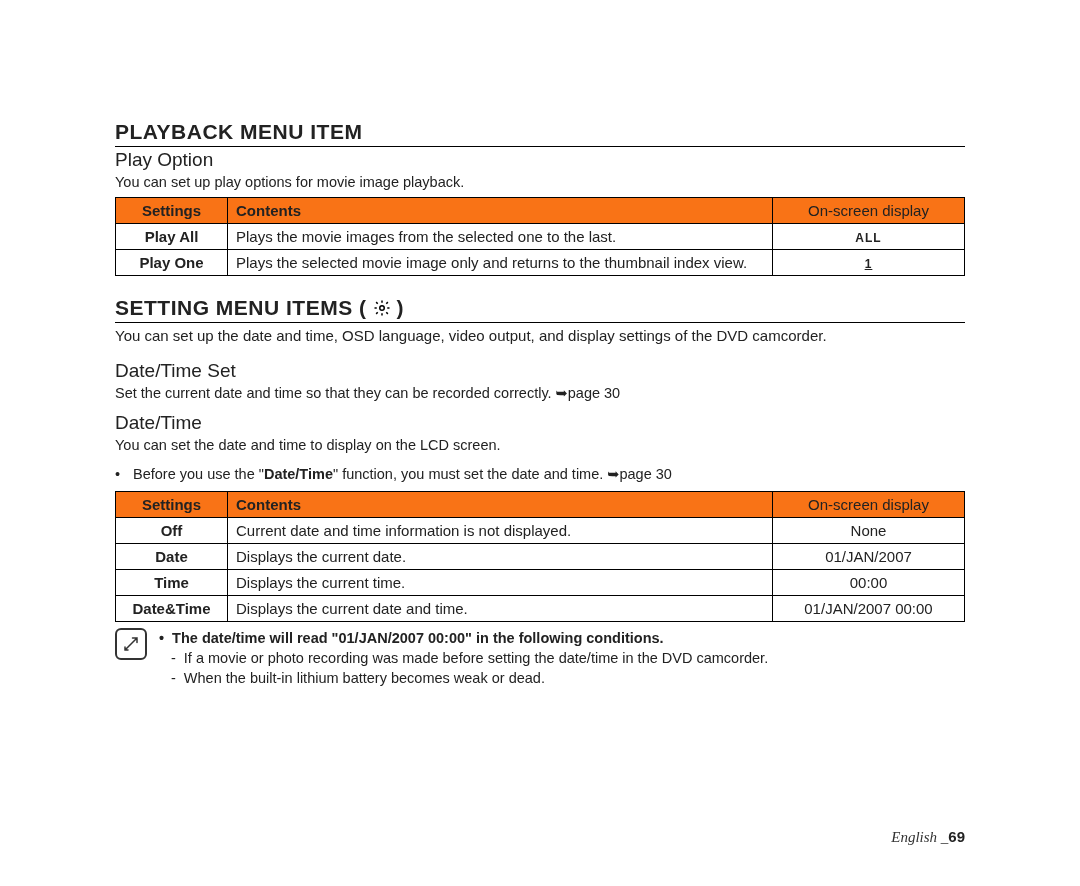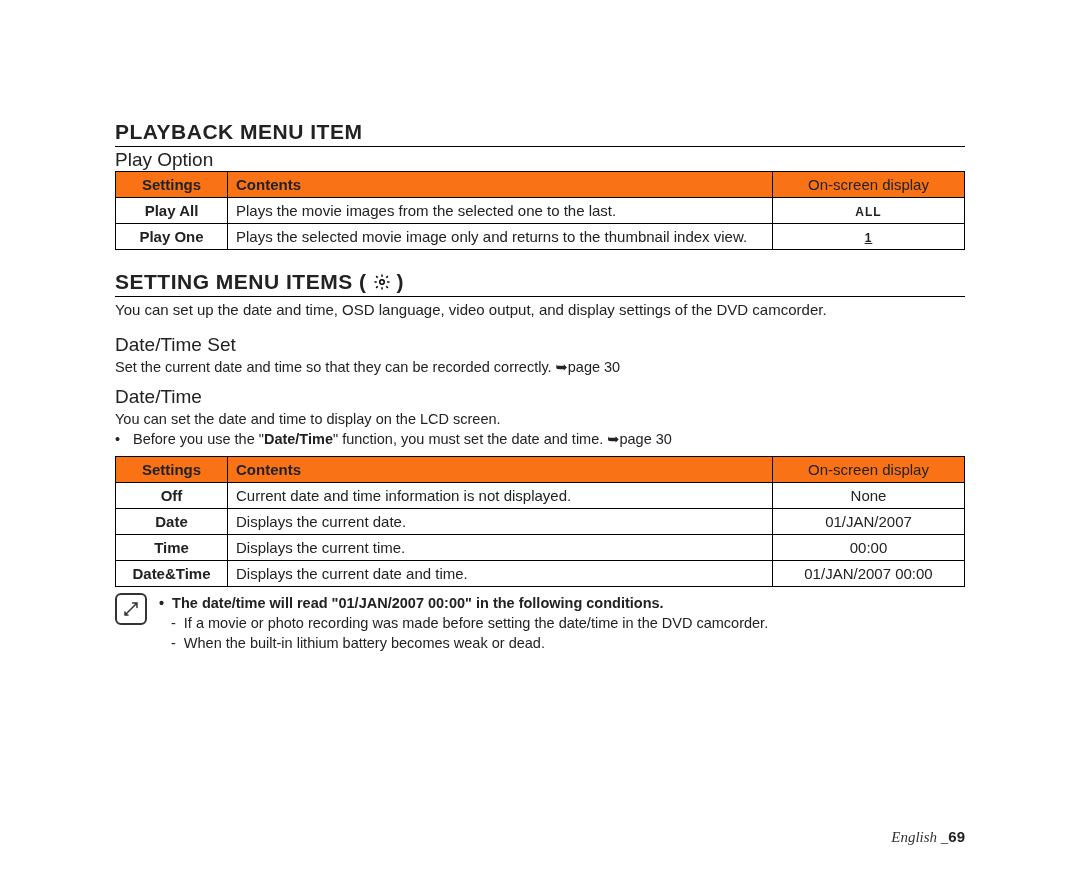--- a/index.html
+++ b/index.html
@@ -138,20 +138,21 @@
   }
 </style>
 </head>
 <body>
 
 <div class="page">
 
   <h1 class="section">PLAYBACK MENU ITEM</h1>
 
   <h2 class="sub">Play Option</h2>
+  <p class="subdesc">You can set up play options for movie image playback.</p>
 
   <table class="menu">
     <thead>
       <tr>
         <th class="col-settings">Settings</th>
         <th class="col-contents">Contents</th>
         <th class="col-osd">On-screen display</th>
       </tr>
     </thead>
     <tbody>
@@ -175,21 +176,21 @@
       <path d="M12 2v3M12 19v3M4.2 4.2l2.1 2.1M17.7 17.7l2.1 2.1M2 12h3M19 12h3M4.2 19.8l2.1-2.1M17.7 6.3l2.1-2.1"></path>
     </svg>
     <span>)</span>
   </h1>
   <p class="intro">You can set up the date and time, OSD language, video output, and display settings of the DVD camcorder.</p>
 
   <h2 class="sub">Date/Time Set</h2>
   <p class="subdesc">Set the current date and time so that they can be recorded correctly. ➥page 30</p>
 
   <h2 class="sub" style="margin-top:10px">Date/Time</h2>
-  <p class="subdesc" style="margin-bottom:2px">You can set the date and time to display on the LCD screen.</p>
+  <p class="subdesc" style="margin-bottom:11px">You can set the date and time to display on the LCD screen.</p>
   <div class="bullet-line">
     <span class="dot">•</span>
     <span>
       <span>Before you use the "</span><b>Date/Time</b><span>" function, you must set the date and time. ➥page 30</span>
     </span>
   </div>
 
   <table class="menu" style="margin-bottom:6px;">
     <thead>
       <tr>

